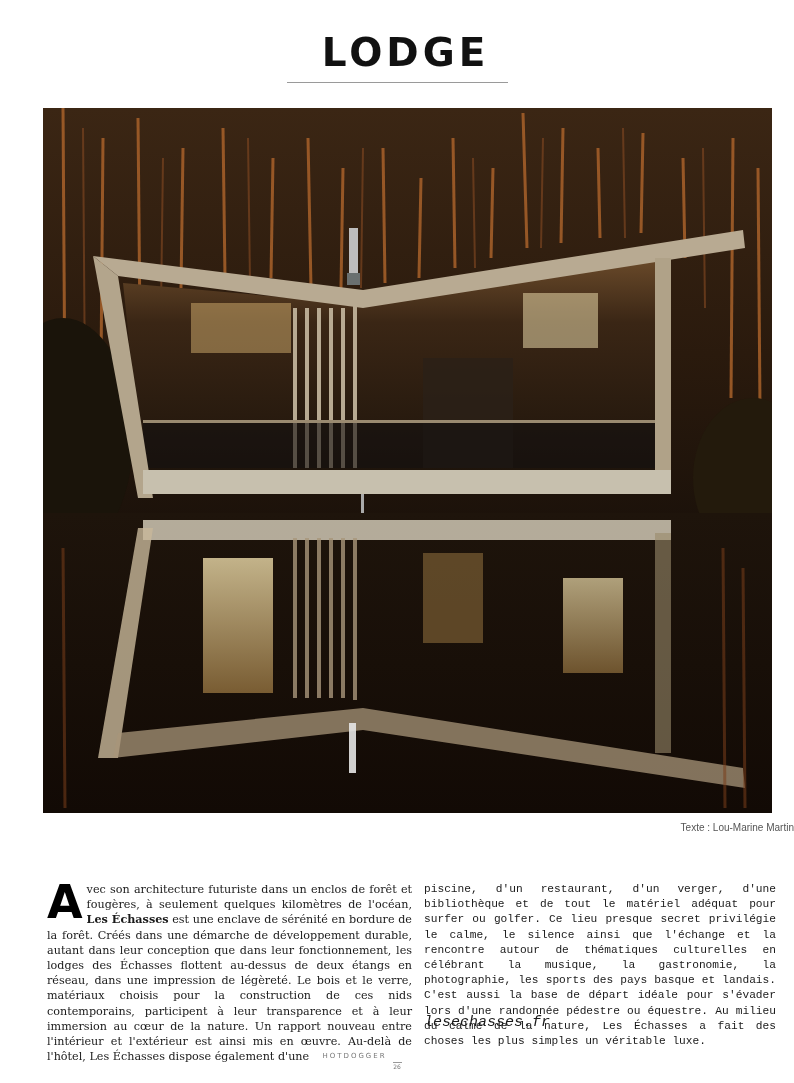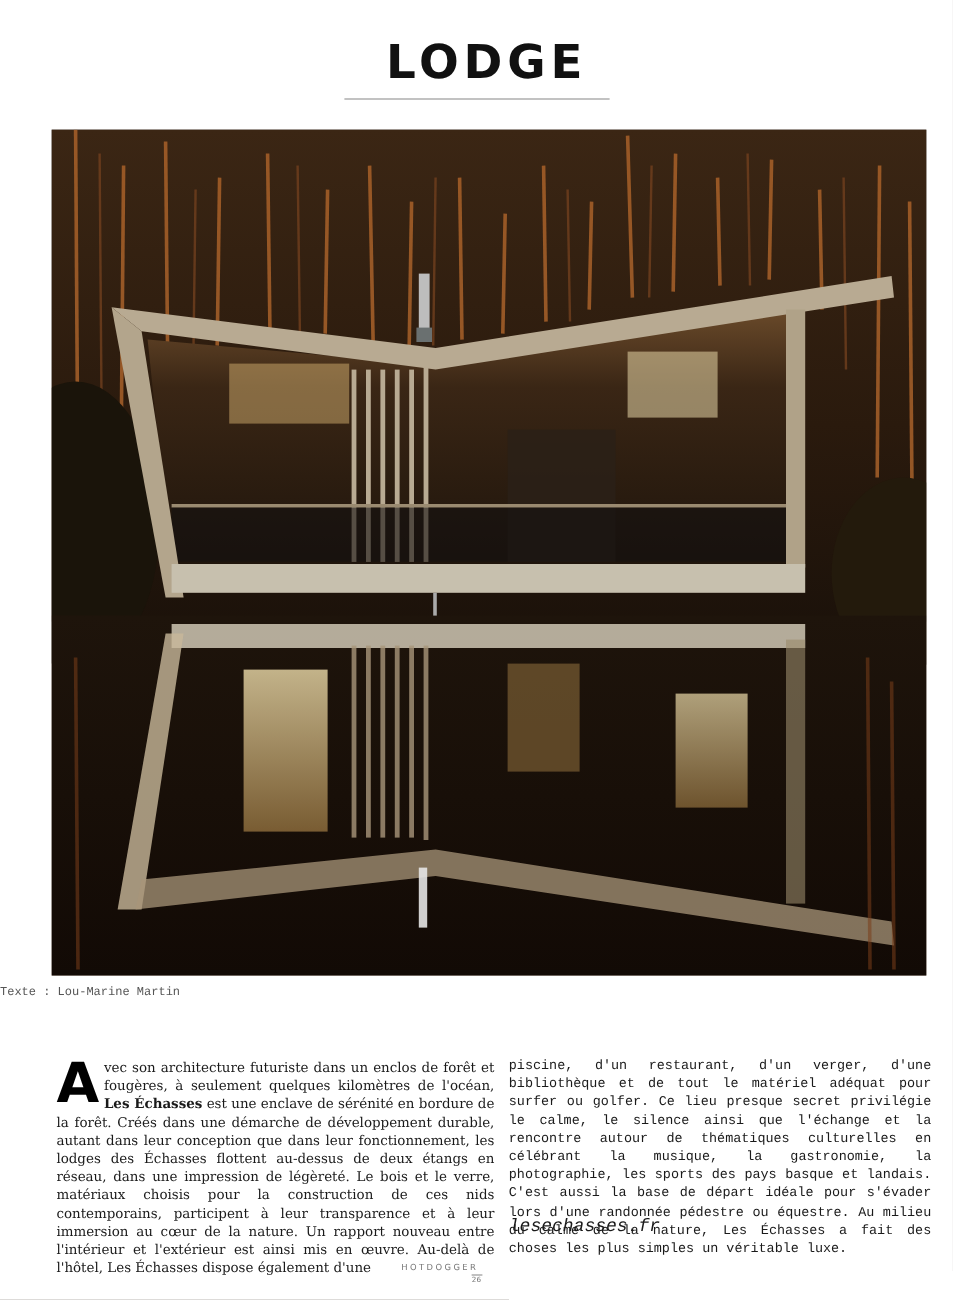--- a/index.html
+++ b/index.html
@@ -17,42 +17,42 @@
     background: #9a9a9a;
   }
 
   .photo {
     position: absolute; left: 43px; top: 108px; width: 729px; height: 705px;
     overflow: hidden; background: #2a1a0e;
   }
   .photo svg { display: block; width: 100%; height: 100%; }
 
   .credit {
-    position: absolute; left: 0; top: 822px; width: 794px; text-align: left;
-    font-family: Liberation Mono, monospace; font-size: 10px; color: #555;
+    position: absolute; left: 0; top: 822px; width: 794px; text-align: right;
+    font-family: Liberation Sans, sans-serif; font-size: 10px; color: #555;
   }
 
   .col {
     position: absolute; top: 882px;
     font-family: "DejaVu Serif", serif; font-size: 11.2px; line-height: 15.2px;
     text-align: justify; color: #1a1a1a;
   }
   .col-left { left: 47px; width: 365px; }
   .col-right { left: 424px; width: 352px; top: 882px; font-family: Liberation Mono, monospace; }
   .dropcap {
     float: left; font-family: "DejaVu Sans", sans-serif; font-weight: bold;
     font-size: 46px; line-height: 36px; margin: 2px 4px 0 0; color: #000;
   }
   .url {
     position: absolute; left: 424px; top: 1014px;
     font-family: Liberation Mono, monospace; font-style: italic; font-size: 15px; color: #1a1a1a;
   }
 
   .footer-brand {
-    position: absolute; left: 12px; top: 1052px; width: 709px; text-align: center;
+    position: absolute; left: 0; top: 1052px; width: 709px; text-align: center;
     font-family: "DejaVu Sans", sans-serif; font-size: 7px; letter-spacing: 2px; color: #777;
   }
   .footer-page {
     position: absolute; left: 0; top: 1063px; width: 794px; text-align: center;
     font-family: "DejaVu Sans", sans-serif; font-size: 6px; color: #777;
   }
   .footer-rule {
     position: absolute; left: 393px; top: 1062px; width: 9px; height: 1px; background: #999;
   }
 </style>

